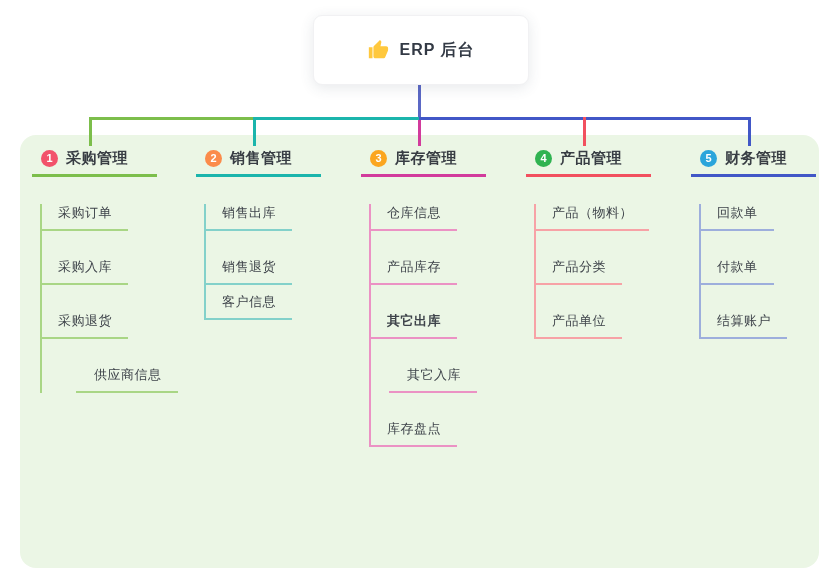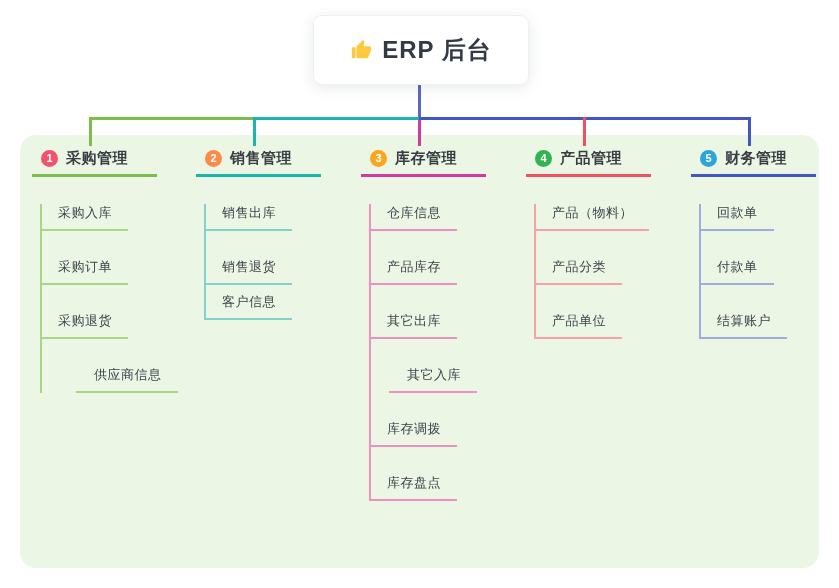--- a/index.html
+++ b/index.html
@@ -6,21 +6,21 @@
   .stage{
     position:relative;width:839px;height:588px;background:#ffffff;overflow:hidden;
     font-family:"Liberation Sans","DejaVu Sans",sans-serif;
   }
   
   .root-card{
     position:absolute;left:313px;top:15px;width:214px;height:68px;
     background:#ffffff;border:1px solid #f1f1f3;border-radius:9px;
     box-shadow:0 3px 14px rgba(60,70,90,0.12);
     display:flex;align-items:center;justify-content:center;gap:10px;
-    font-size:24px;font-weight:600;color:#333a45;letter-spacing:1px;
+    font-size:16px;font-weight:600;color:#333a45;letter-spacing:1px;
     z-index:3;
   }
   .thumb-icon{display:inline-flex;align-items:center;}
   
   .panel{
     position:absolute;left:20px;top:135px;width:799px;height:433px;
     border-radius:16px;z-index:1;
   }
   
   .line{position:absolute;z-index:2;}
@@ -76,22 +76,22 @@
     </div>
 
   <div class="panel" id="panel" style="background: rgb(235, 246, 229);">
       <div class="branch" style="left: 12px;">
         <div class="branch-header" style="border-bottom-color: rgb(124, 190, 75);">
           <span class="badge" style="background: rgb(242, 82, 107);">1</span>
           <span class="branch-title">采购管理</span>
         </div>
         <div class="children">
           <div class="vline" style="background: rgb(169, 214, 133);"></div>
+          <div class="child" style="border-bottom-color: rgb(169, 214, 133);">采购订单</div>
           <div class="child" style="border-bottom-color: rgb(169, 214, 133);">采购入库</div>
-          <div class="child" style="border-bottom-color: rgb(169, 214, 133);">采购订单</div>
           <div class="child" style="border-bottom-color: rgb(169, 214, 133);">采购退货</div>
           <div class="child" style="border-bottom-color: rgb(169, 214, 133); margin-left: 44px;">供应商信息</div>
         </div>
       </div>
       <div class="branch" style="left: 176px;">
         <div class="branch-header" style="border-bottom-color: rgb(27, 181, 172);">
           <span class="badge" style="background: rgb(251, 139, 74);">2</span>
           <span class="branch-title">销售管理</span>
         </div>
         <div class="children">
@@ -103,23 +103,22 @@
       </div>
       <div class="branch" style="left: 341px;">
         <div class="branch-header" style="border-bottom-color: rgb(210, 59, 156);">
           <span class="badge" style="background: rgb(251, 166, 31);">3</span>
           <span class="branch-title">库存管理</span>
         </div>
         <div class="children">
           <div class="vline" style="background: rgb(235, 146, 196);"></div>
           <div class="child" style="border-bottom-color: rgb(235, 146, 196);">仓库信息</div>
           <div class="child" style="border-bottom-color: rgb(235, 146, 196);">产品库存</div>
-          <div class="child" style="border-bottom-color: rgb(235, 146, 196);">其它出库</div>
+          <div class="child" style="border-bottom-color: rgb(235, 146, 196); font-weight: bold;">其它出库</div>
           <div class="child" style="border-bottom-color: rgb(235, 146, 196); margin-left: 28px;">其它入库</div>
-          <div class="child" style="border-bottom-color: rgb(235, 146, 196);">库存调拨</div>
           <div class="child" style="border-bottom-color: rgb(235, 146, 196);">库存盘点</div>
         </div>
       </div>
       <div class="branch" style="left: 506px;">
         <div class="branch-header" style="border-bottom-color: rgb(242, 80, 95);">
           <span class="badge" style="background: rgb(48, 179, 81);">4</span>
           <span class="branch-title">产品管理</span>
         </div>
         <div class="children">
           <div class="vline" style="background: rgb(247, 162, 166);"></div>

